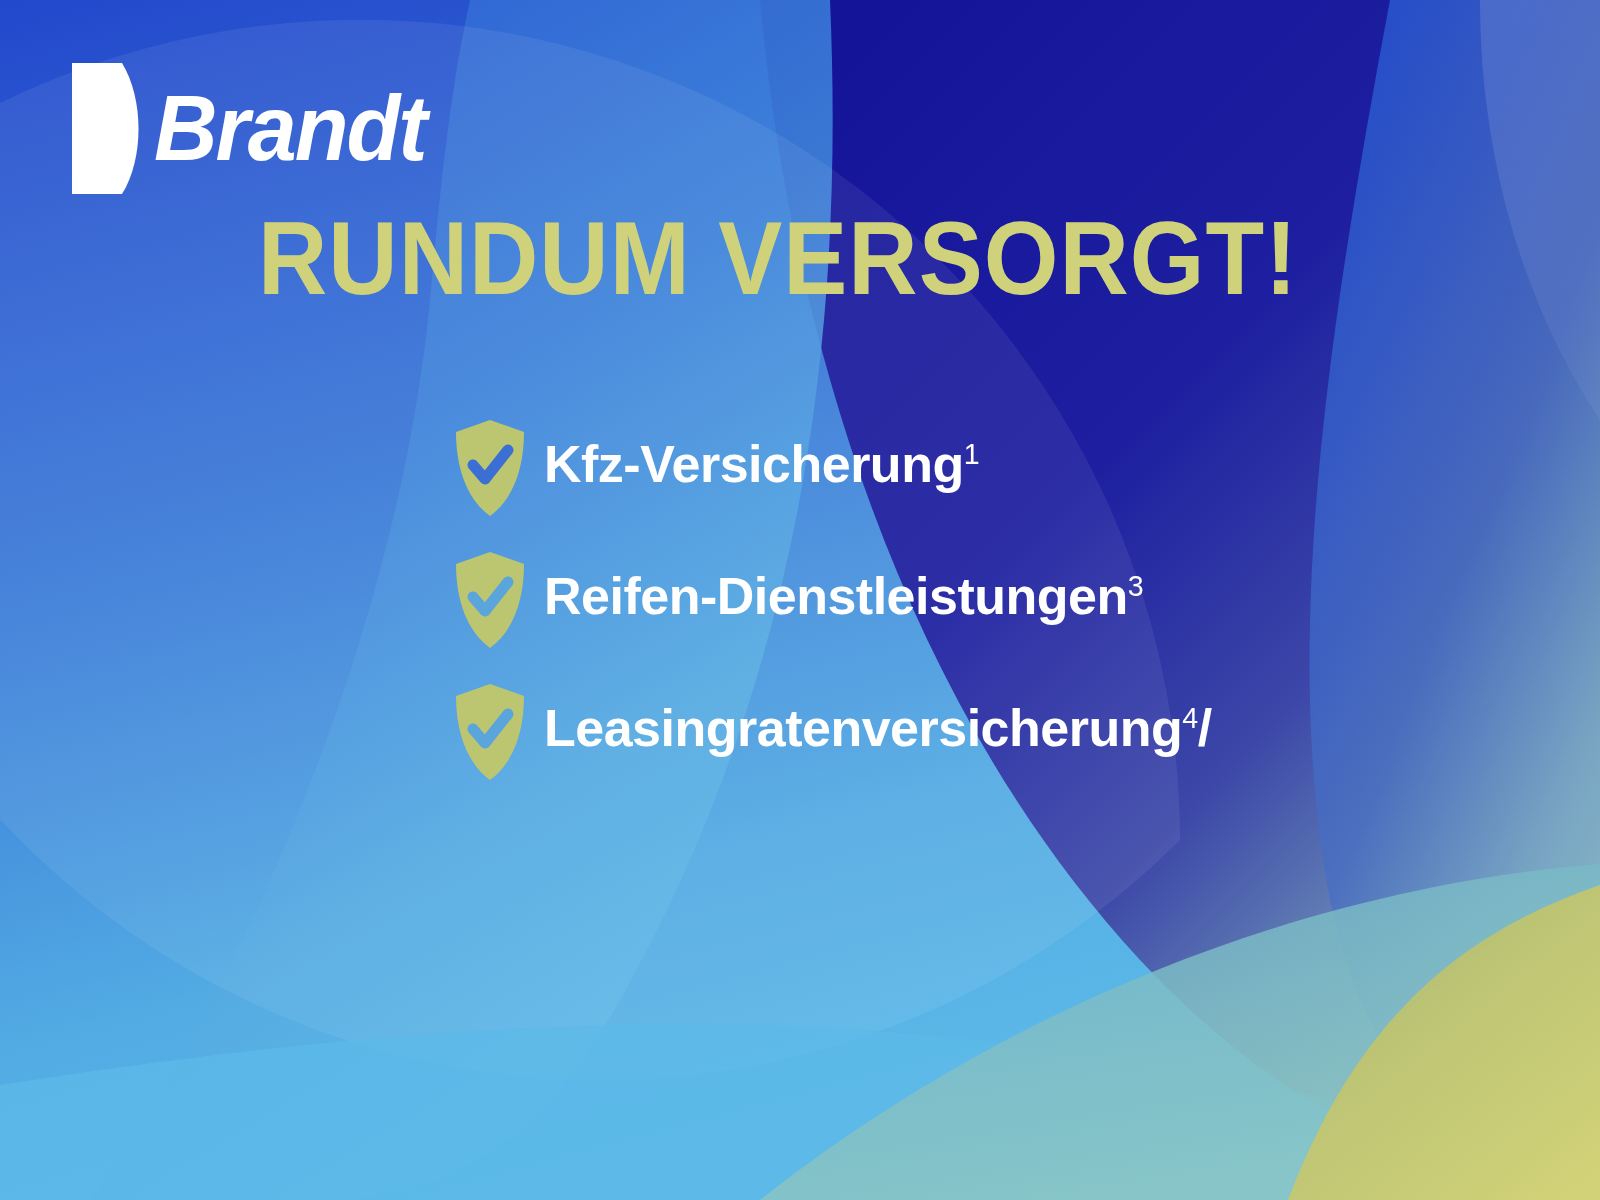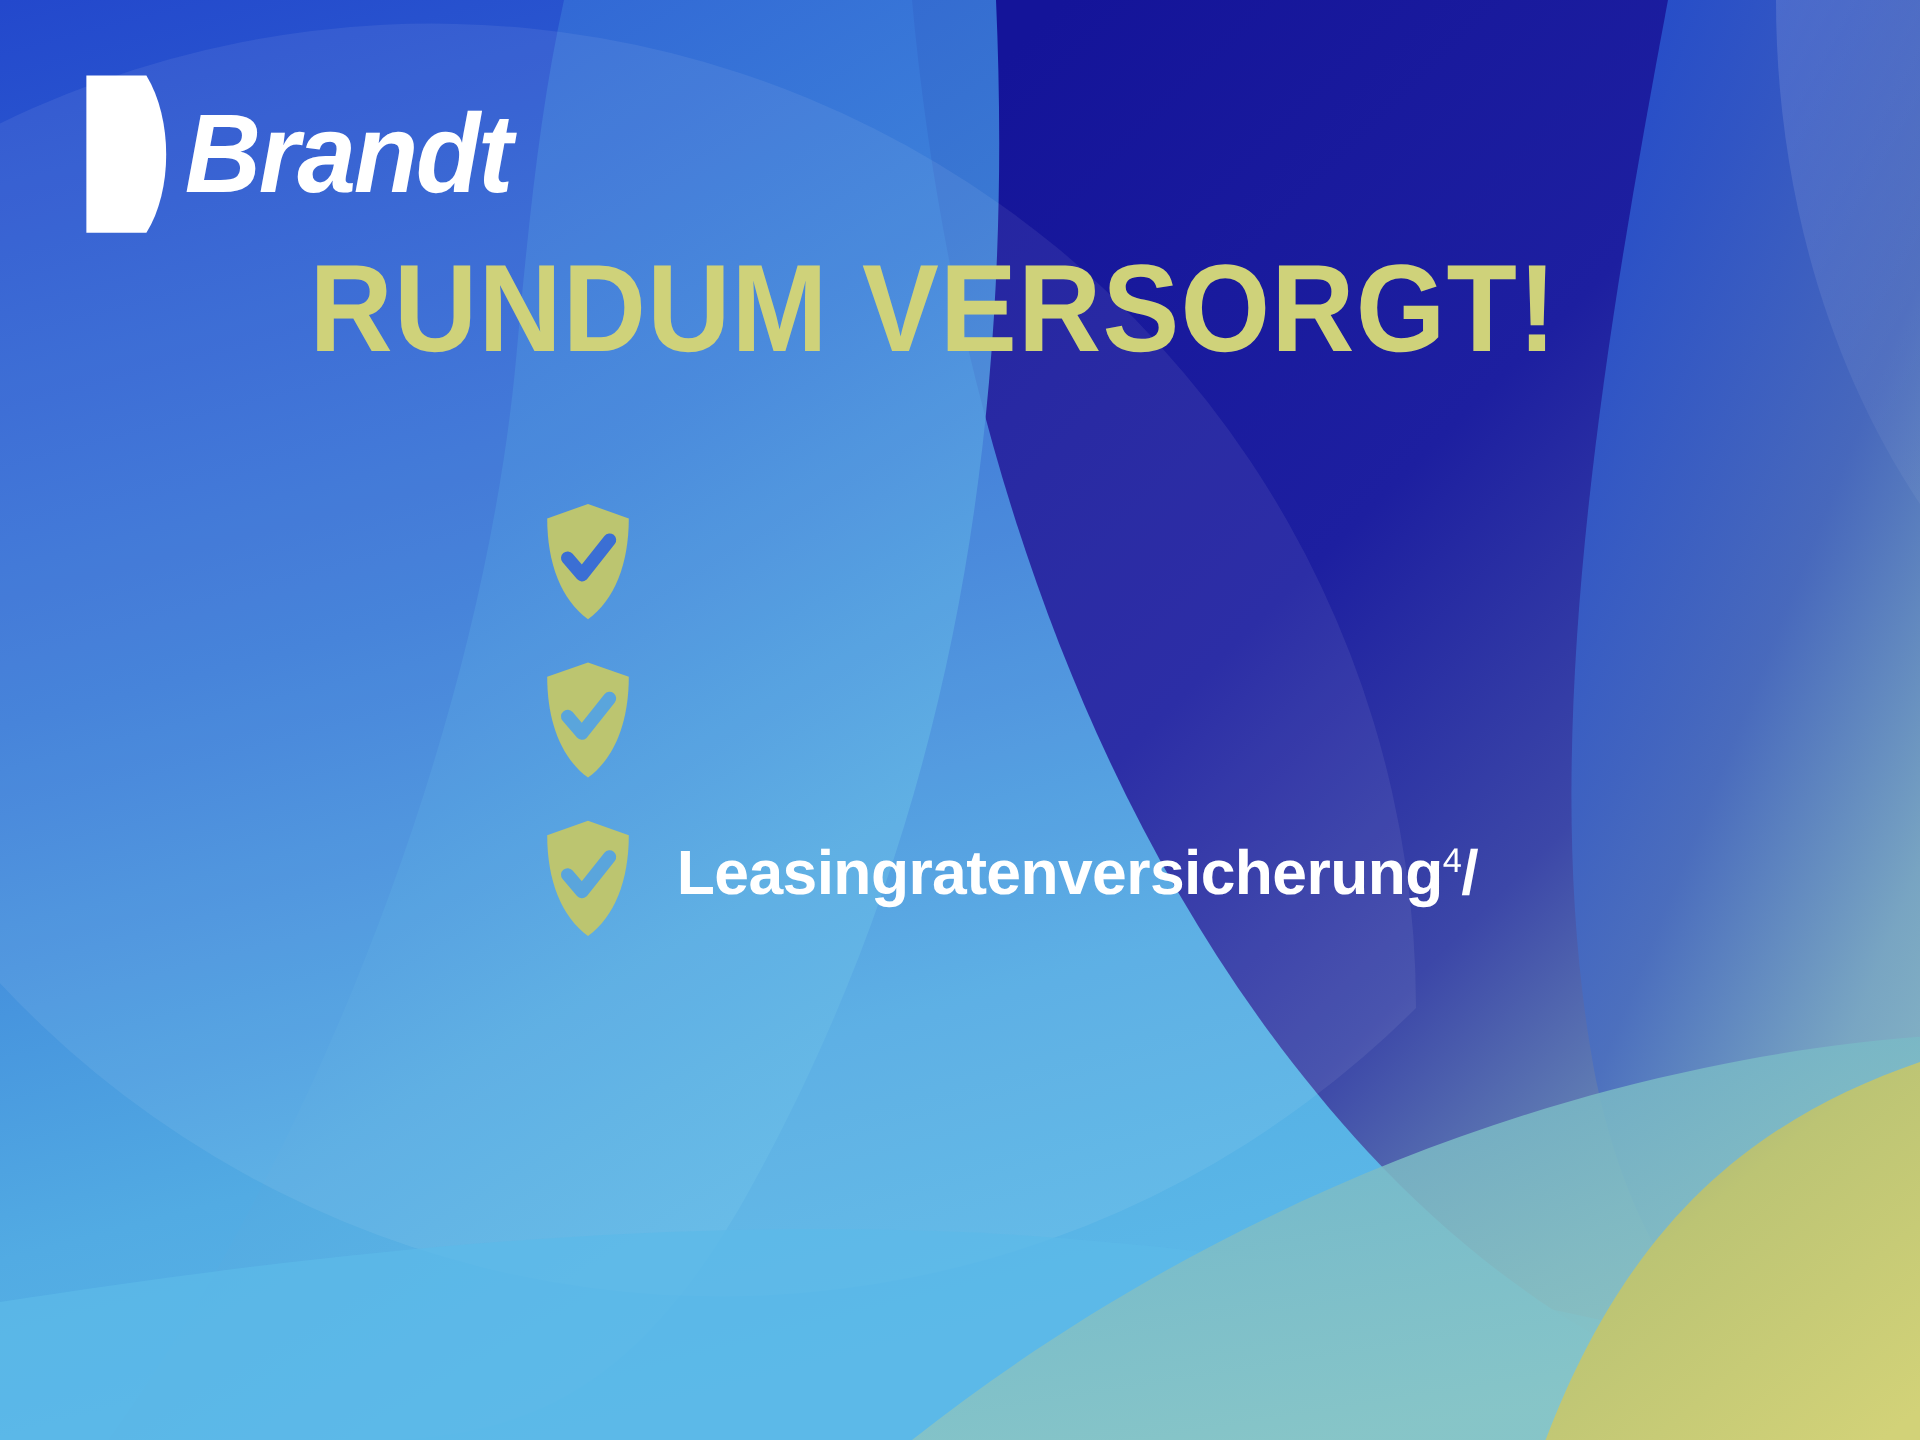--- a/index.html
+++ b/index.html
@@ -100,21 +100,21 @@
     white-space: nowrap;
   }
   .benefit-text.wrap { white-space: normal; }
   .benefit-text sup {
     font-size: 0.55em;
     font-weight: 400;
     vertical-align: super;
     line-height: 0;
   }
   
-  .benefit.two-line { margin-bottom: 0; gap: 20px; }
+  .benefit.two-line { margin-bottom: 0; }
   .benefit.two-line .benefit-text {
     margin-left: -92px;
     padding-left: 92px;
     text-indent: 0;
   }
   .benefit.two-line .line2 {
     display: block;
     margin-left: -92px;
     margin-top: 18px;
   }
@@ -204,30 +204,32 @@
 
   <div id="benefits">
 
     <div class="benefit">
       <div class="shield-wrap">
         <svg class="shield-svg" viewBox="0 0 76 100" aria-hidden="true">
           <path d="M38 2 L72 14 C72 52 60 82 38 98 C16 82 4 52 4 14 Z" fill="#bcc570"></path>
           <path d="M21 47 L33 61 L56 32" fill="none" stroke="#3b6fd4" stroke-width="11" stroke-linecap="round" stroke-linejoin="round"></path>
         </svg>
       </div>
+      <div class="benefit-text"><span>Kfz-Versicherung</span><sup>1</sup></div>
     </div>
 
 
     <div class="benefit">
       <div class="shield-wrap">
         <svg class="shield-svg" viewBox="0 0 76 100" aria-hidden="true">
           <path d="M38 2 L72 14 C72 52 60 82 38 98 C16 82 4 52 4 14 Z" fill="#bcc570"></path>
           <path d="M21 47 L33 61 L56 32" fill="none" stroke="#5aa5dc" stroke-width="11" stroke-linecap="round" stroke-linejoin="round"></path>
         </svg>
       </div>
+      <div class="benefit-text"><span>Reifen-Dienstleistungen</span><sup>3</sup></div>
     </div>
 
     <div class="benefit two-line">
       <div class="shield-wrap">
         <svg class="shield-svg" viewBox="0 0 76 100" aria-hidden="true">
           <path d="M38 2 L72 14 C72 52 60 82 38 98 C16 82 4 52 4 14 Z" fill="#bcc570"></path>
           <path d="M21 47 L33 61 L56 32" fill="none" stroke="#5aa5dc" stroke-width="11" stroke-linecap="round" stroke-linejoin="round"></path>
         </svg>
       </div>
       <div class="benefit-text wrap"><span>Leasingratenversicherung</span><sup>4</sup><span>/</span></div>

